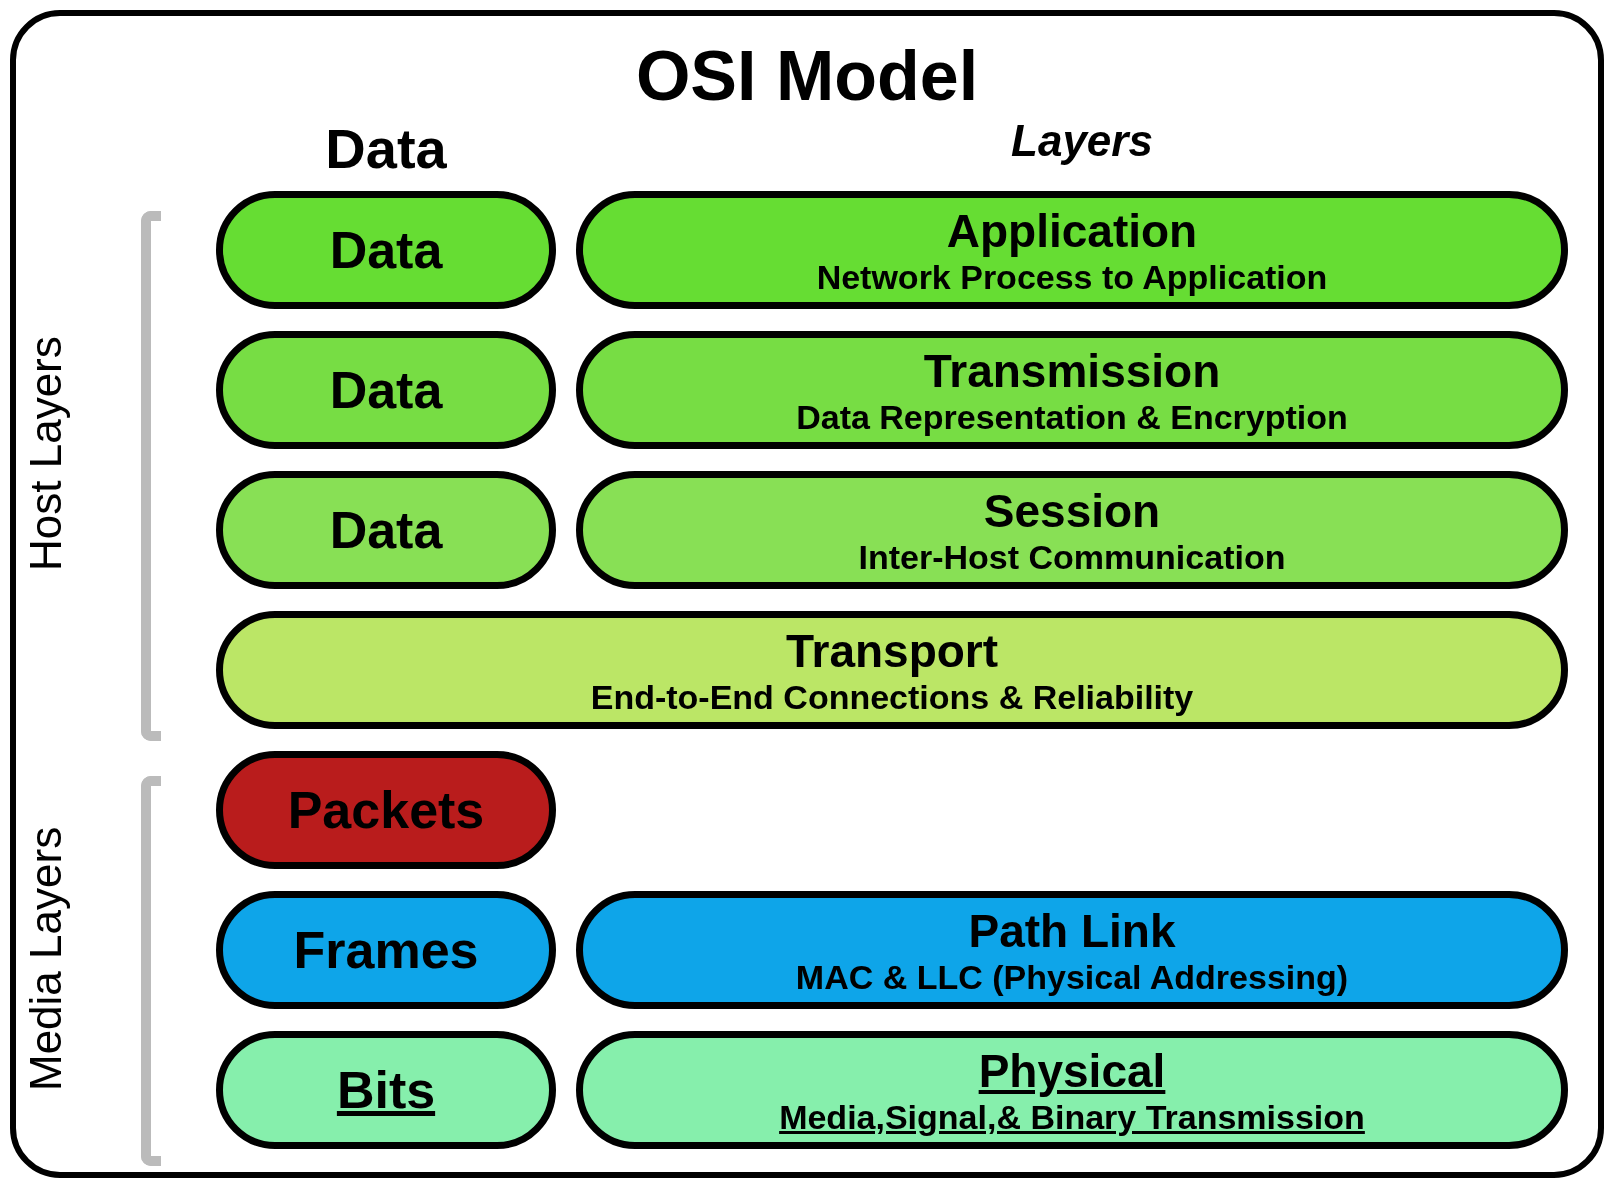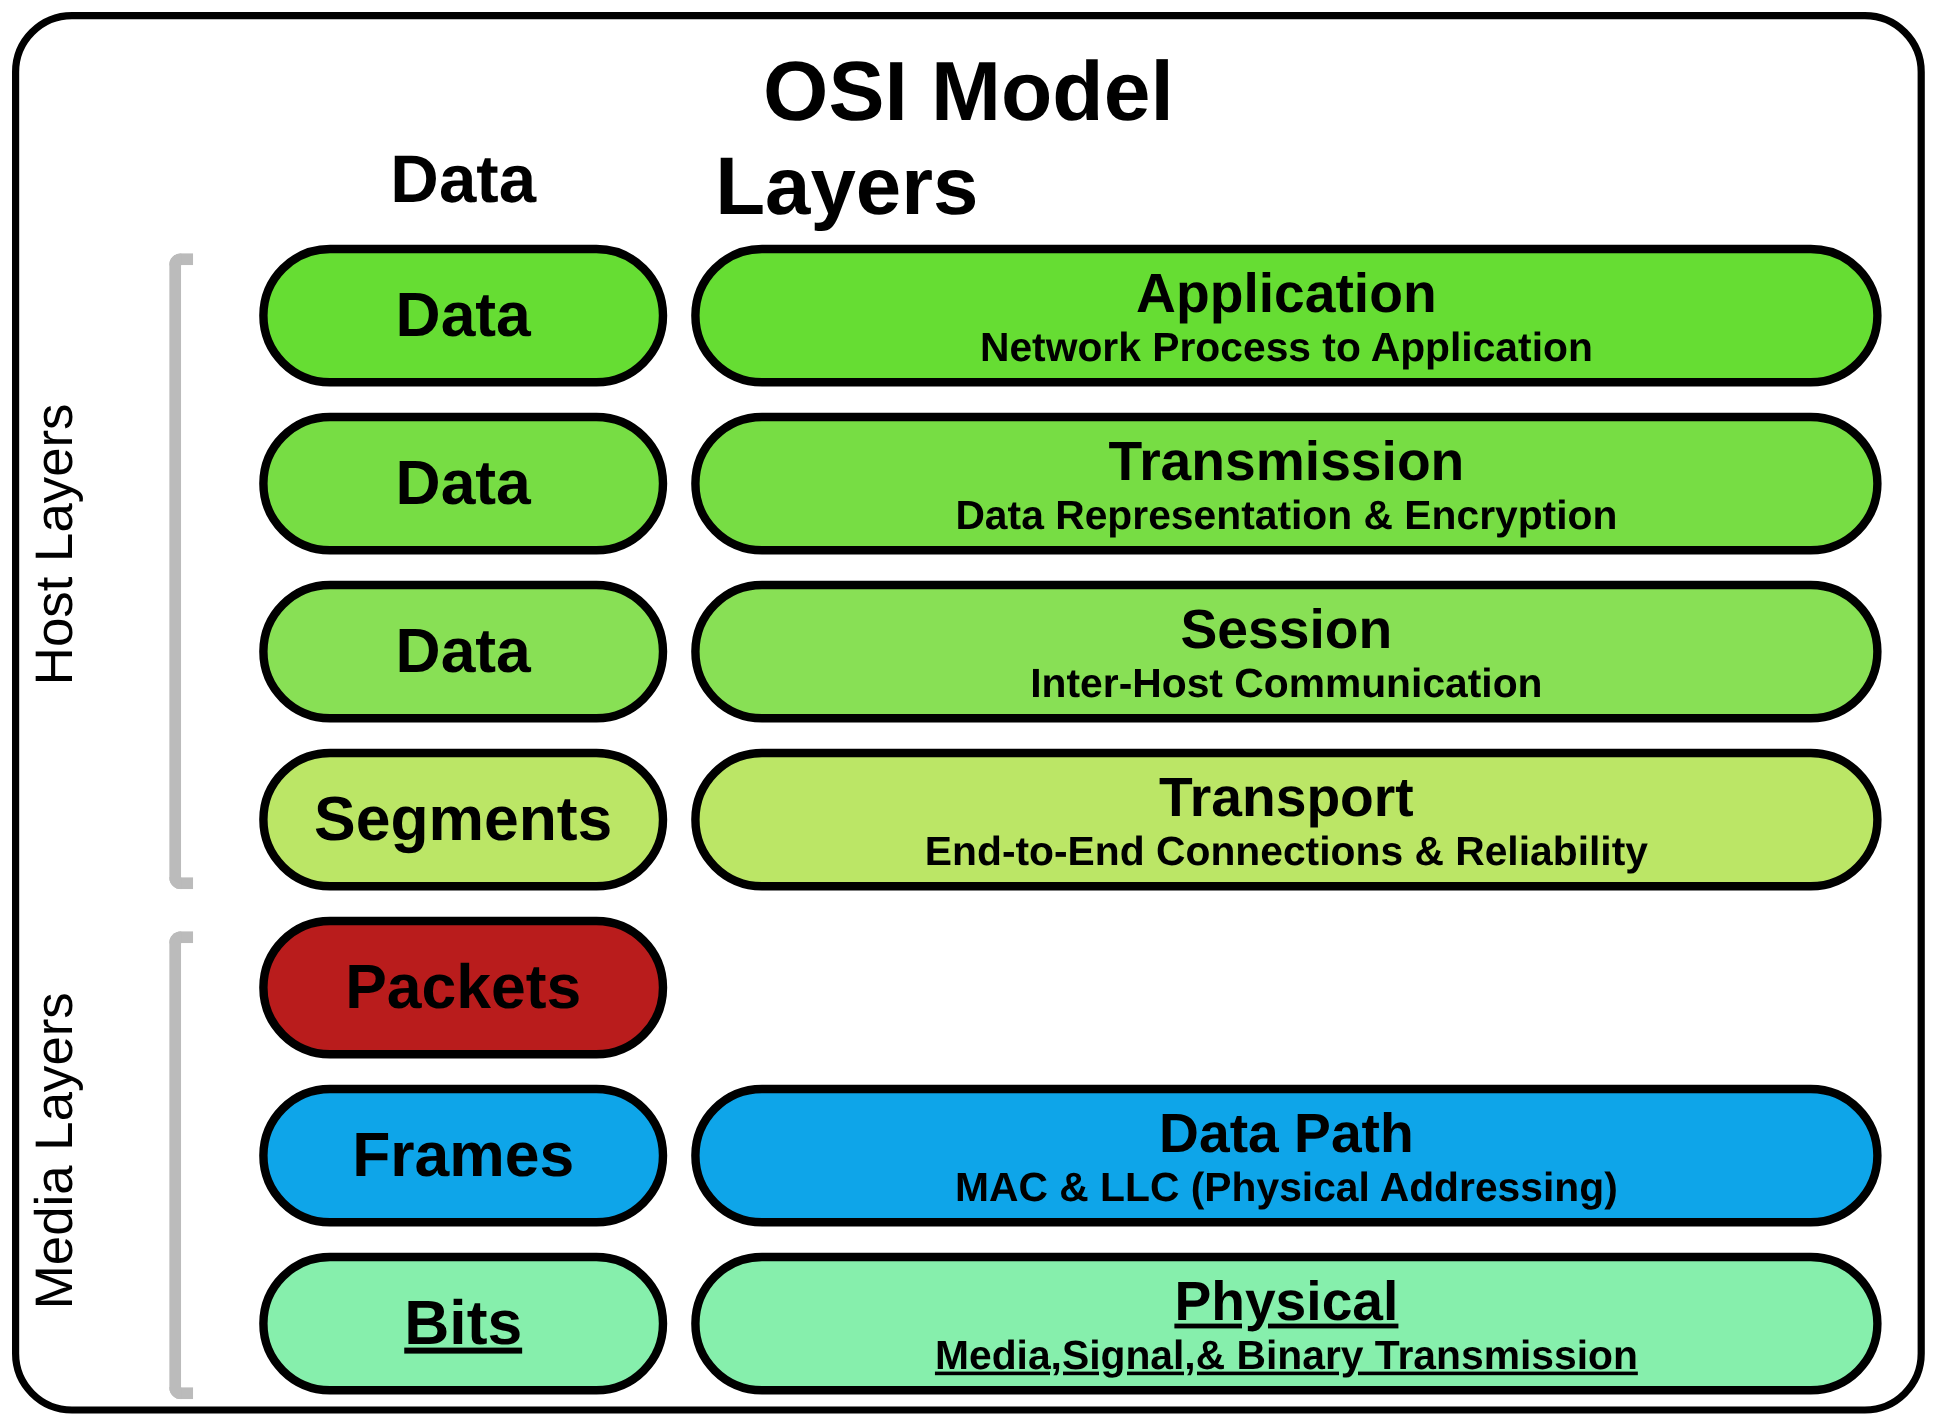--- a/index.html
+++ b/index.html
@@ -33,24 +33,25 @@
       margin-bottom: 10px;
     }
     .col-header-data {
       width: 340px;
       text-align: center;
       font-size: 56px;
       font-weight: bold;
     }
     .col-header-layers {
       flex: 1;
-      text-align: left;
-      font-size: 68px;
+      text-align: center;
+      font-size: 44px;
       font-weight: bold;
       margin-left: 40px;
+      font-style: italic;
     }
     .rows-area {
       position: relative;
       margin-left: 170px;
     }
     .row {
       display: flex;
       gap: 20px;
       margin-bottom: 22px;
     }
@@ -163,41 +164,38 @@
       <div class="pill data-pill bg-green3">
         <span>Data</span>
       </div>
       <div class="pill layer-pill bg-green3">
         <div class="layer-name">Session</div>
         <div class="layer-desc">Inter-Host Communication</div>
       </div>
     </div>
 
     <div class="row">
-      <div class="pill data-pill bg-yellowgreen">
-        <span>Segments</span>
-      </div>
       <div class="pill layer-pill bg-yellowgreen">
         <div class="layer-name">Transport</div>
         <div class="layer-desc">End-to-End Connections &amp; Reliability</div>
       </div>
     </div>
 
     <div class="row">
       <div class="pill data-pill bg-yellow">
         <span>Packets</span>
       </div>
     </div>
 
     <div class="row">
       <div class="pill data-pill bg-orange">
         <span>Frames</span>
       </div>
       <div class="pill layer-pill bg-orange">
-        <div class="layer-name">Data Path</div>
+        <div class="layer-name">Path Link</div>
         <div class="layer-desc">MAC &amp; LLC (Physical Addressing)</div>
       </div>
     </div>
 
     <div class="row">
       <div class="pill data-pill bg-red">
         <span>Bits</span>
       </div>
       <div class="pill layer-pill bg-red">
         <div class="layer-name">Physical</div>

